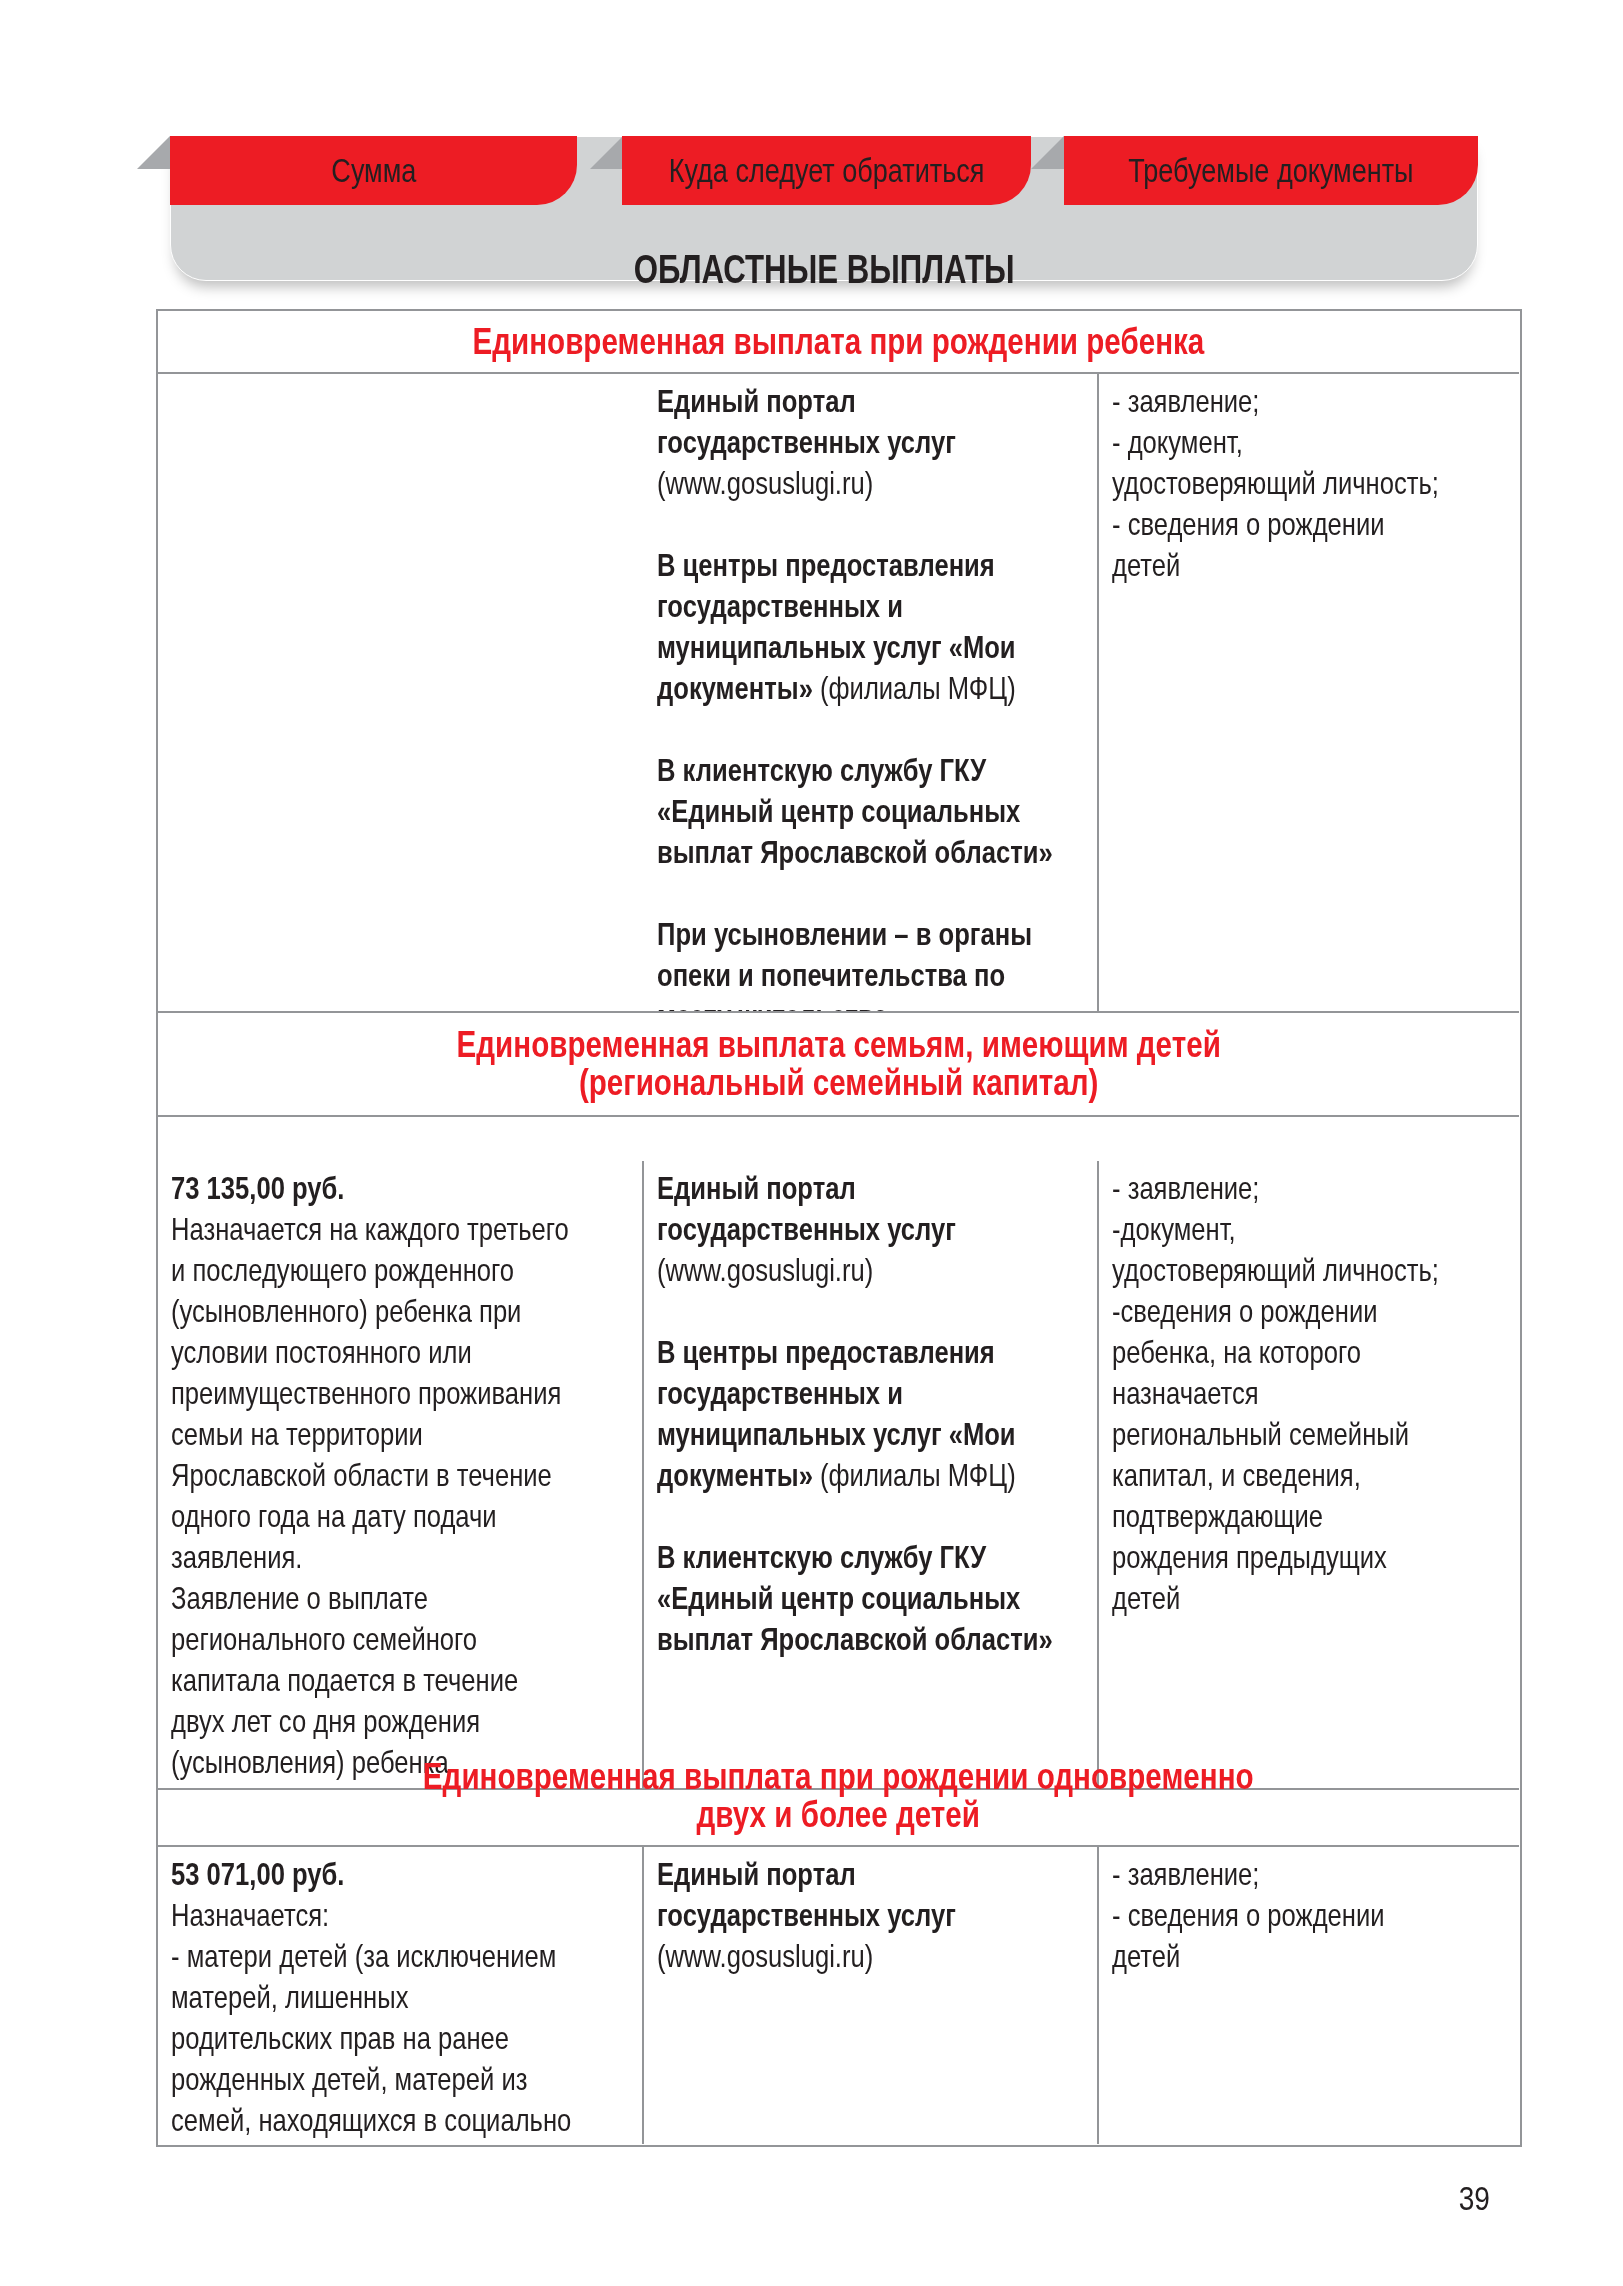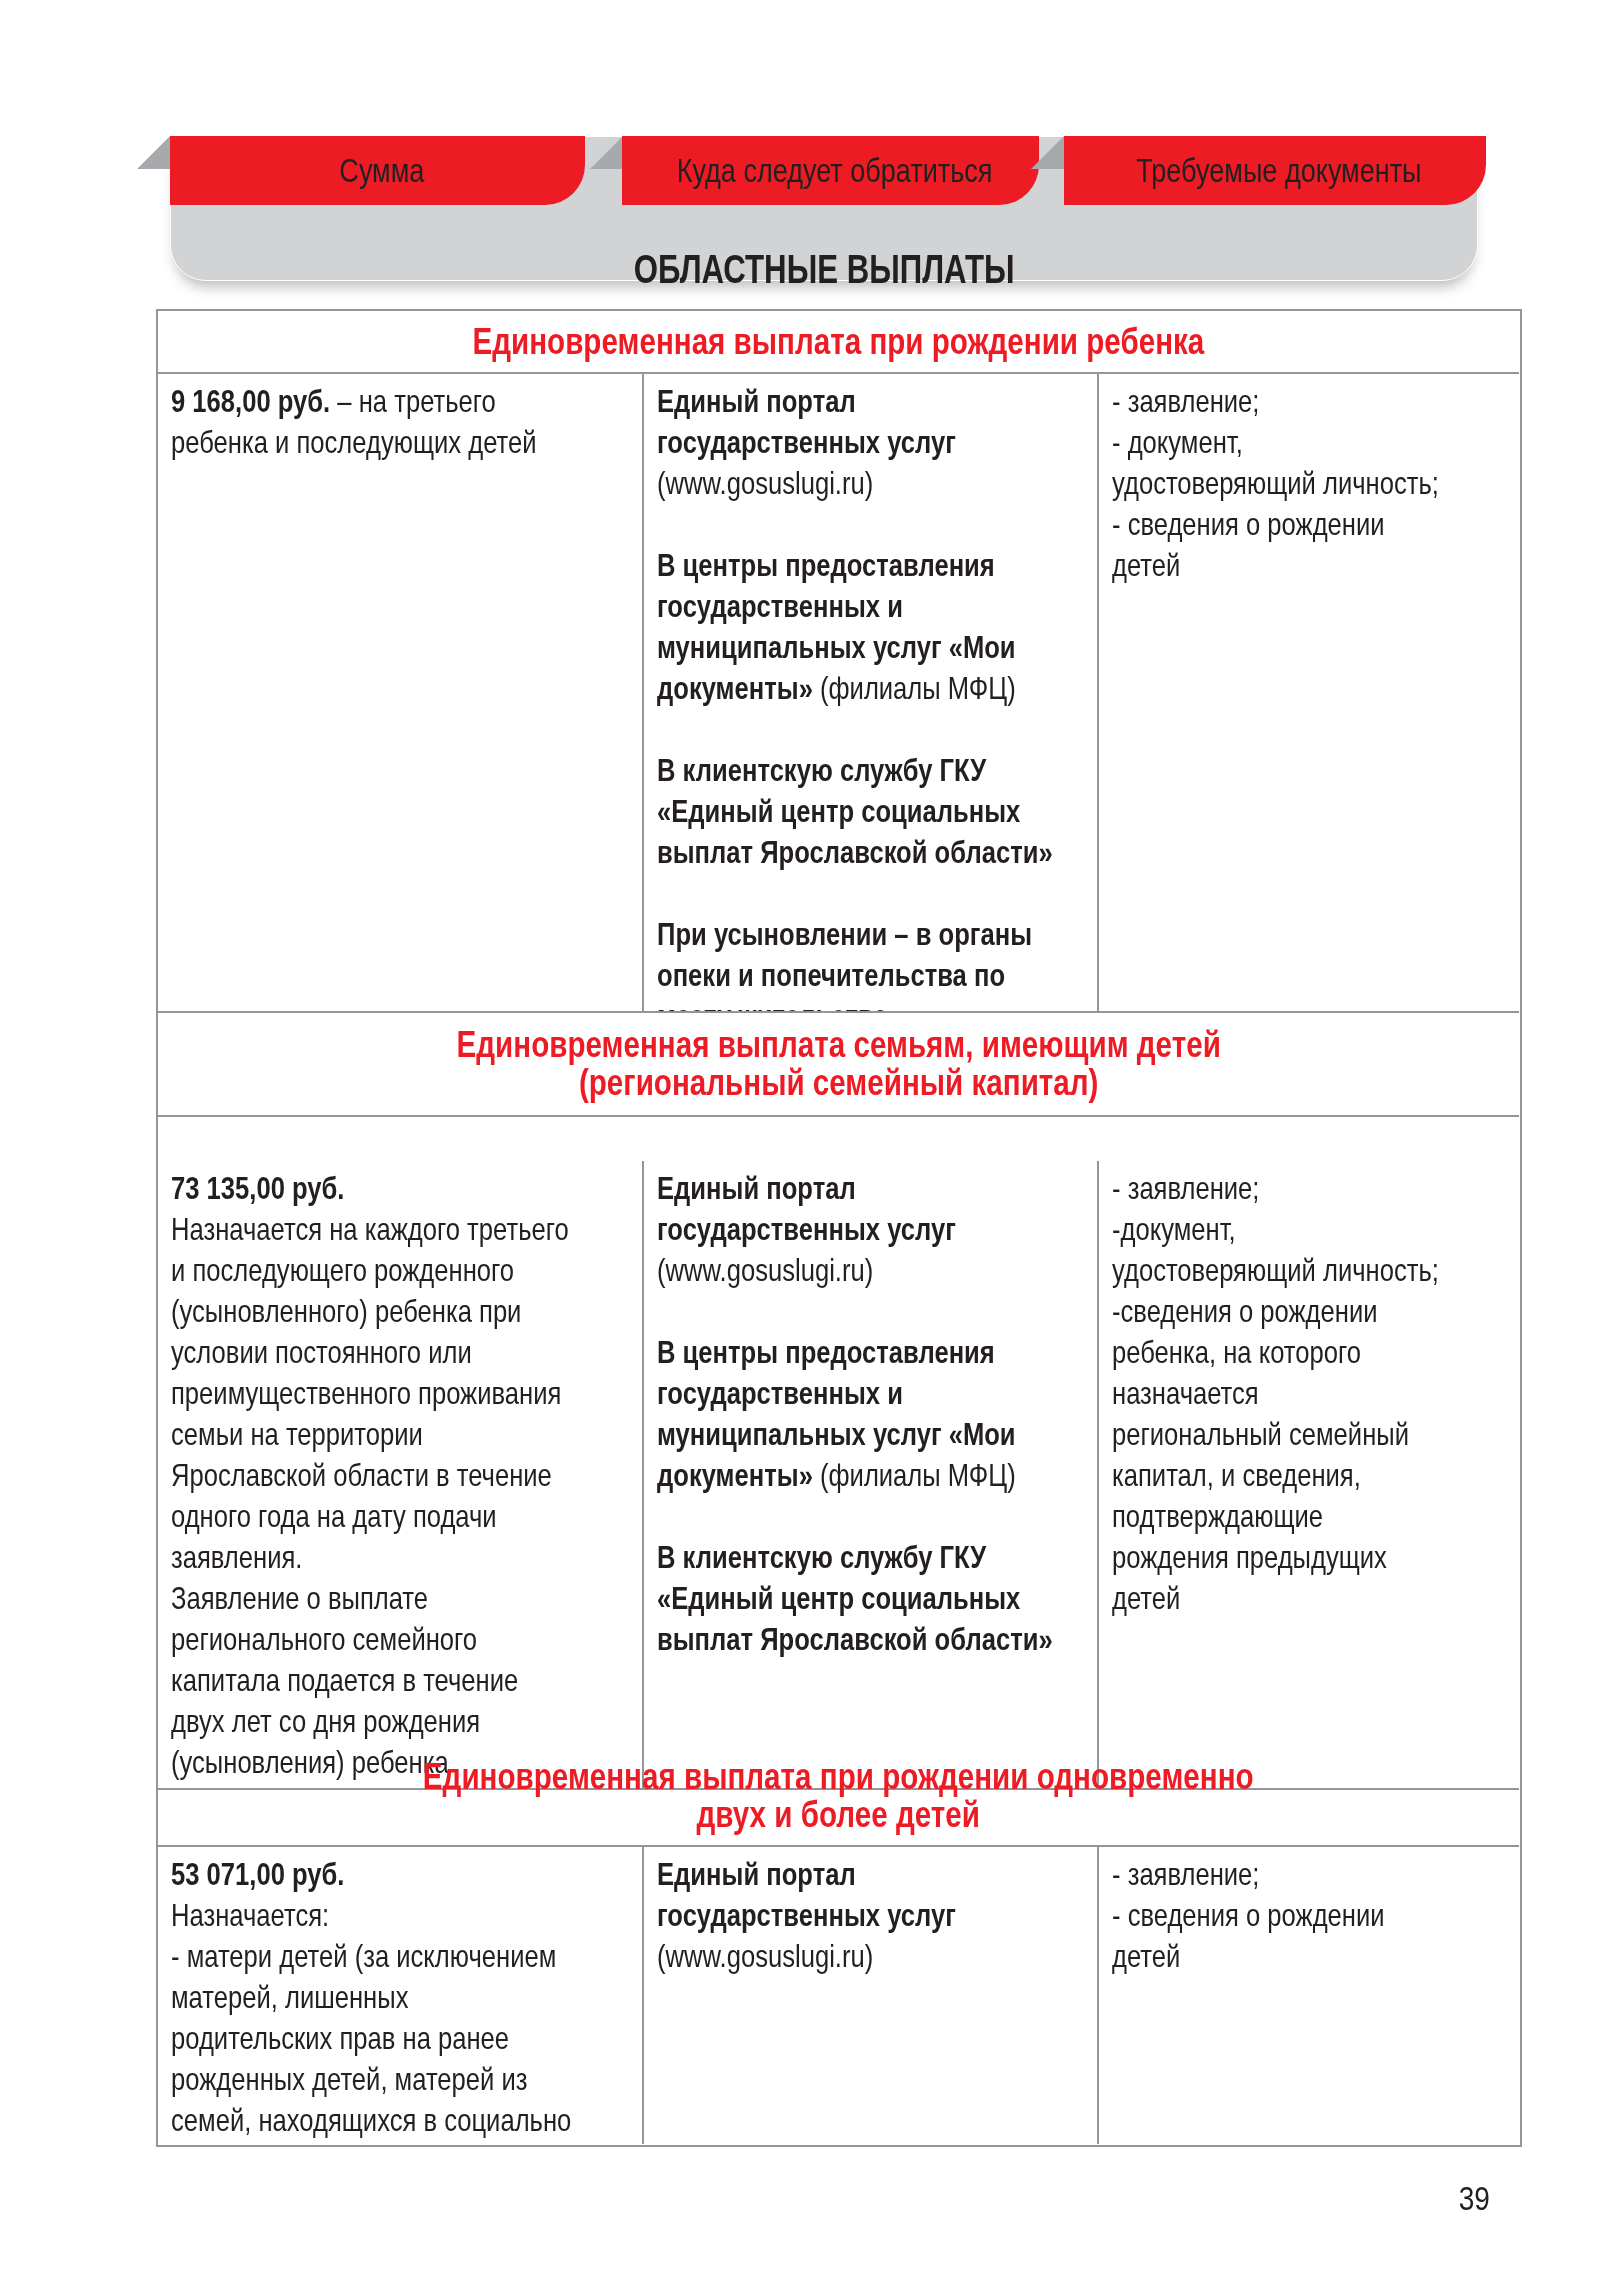--- a/index.html
+++ b/index.html
@@ -5,21 +5,21 @@
   html, body { margin: 0; padding: 0; background: #ffffff; }
   body { width: 1624px; height: 2287px; position: relative; overflow: hidden;
          font-family: "Liberation Sans", sans-serif; color: #231f20; }
 
   
   .hdr { position: absolute; left: 170px; top: 136px; width: 1308px; height: 145px; }
   .hdr-bar { position: absolute; left: 0; top: 0; width: 1308px; height: 145px;
              background: #d1d3d4; border-radius: 0 0 36px 36px;
              box-shadow: 0 11px 12.7px -5.4px rgba(0,0,0,0.25); border: 1.8px solid #fff; box-sizing: border-box; }
   .tab { position: absolute; top: 0; height: 69px; background: #ed1c24;
-         border-bottom-right-radius: 40px; display: flex; align-items: center; justify-content: center; padding-left: 8px; }
+         border-bottom-right-radius: 40px; display: flex; align-items: center; justify-content: center; }
   .tab-tri { position: absolute; top: 0; width: 0; height: 0;
              border-bottom: 33px solid #a7a9ac; border-left: 33px solid transparent; }
   .tab-label { font-size: 33px; color: #231f20; display: inline-block; transform: scaleX(0.82); white-space: nowrap; }
   .hdr-title { position: absolute; left: 0; right: 0; top: 87px; text-align: center; margin-top: 24px; }
   .hdr-title span { font-size: 40px; font-weight: bold; color: #231f20; display: inline-block; transform: scaleX(0.78); }
 
   
   .tbl { position: absolute; left: 156px; top: 309px; width: 1366px; height: 1838px;
          border: 2.7px solid #939598; box-sizing: border-box; }
   .sec-title { position: absolute; left: 0; width: 1361px; border-bottom: 2.7px solid #939598;
@@ -70,26 +70,20 @@
     <span>ОБЛАСТНЫЕ ВЫПЛАТЫ</span>
   </div>
 </div>
 
 <div class="tbl">
 
   <div class="sec-title" style="top:0; height:63px;">
     <span>Единовременная выплата при рождении ребенка</span>
   </div>
   <div class="row bordered" style="top:63px; height:639px;">
-    <div class="cell c1">
-      <div class="txt">
-        <span class="line"><span class="b">9 168,00 руб.</span> <span>– на третьего</span></span>
-        <span class="line">ребенка и последующих детей</span>
-      </div>
-    </div>
     <div class="cell c2">
       <div class="txt">
         <div class="para">
           <span class="line b">Единый портал</span>
           <span class="line b">государственных услуг</span>
           <span class="line">(www.gosuslugi.ru)</span>
         </div>
         <div class="para">
           <span class="line b">В центры предоставления</span>
           <span class="line b">государственных и</span>

